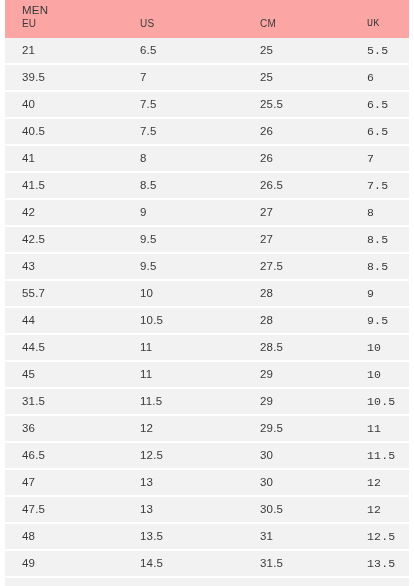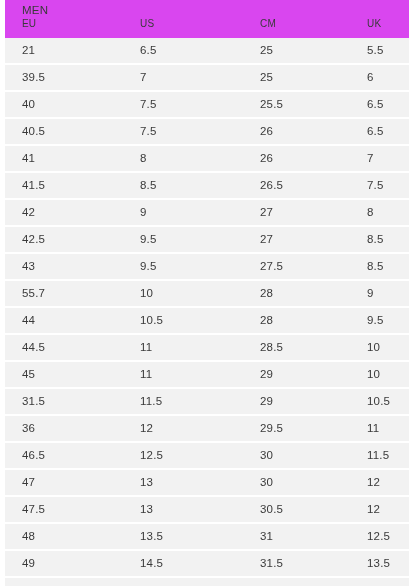--- a/index.html
+++ b/index.html
@@ -17,21 +17,21 @@
   }
 
   .size-chart {
     width: 414px;
     box-sizing: border-box;
     padding: 0 5px 0 5px;
   }
 
   
   .chart-header {
-    background: #d946ef;
+    background: #fca5a5;
     height: 38px;
     position: relative;
   }
   .header-group-label {
     position: absolute;
     left: 17px;
     top: 4px;
     font-size: 11.5px;
     line-height: 13px;
     letter-spacing: 0.2px;
@@ -73,21 +73,21 @@
     font-size: 11.5px;
     letter-spacing: 0.2px;
     color: #3a3a3a;
     white-space: nowrap;
   }
 
   
   .col-0 { left: 17px; }
   .col-1 { left: 135px; }
   .col-2 { left: 255px; }
-  .col-3 { left: 362px; }
+  .col-3 { left: 362px; font-family: Liberation Mono, monospace; }
 </style>
 </head>
 <body>
 
 <div class="size-chart">
 
   <div class="chart-header">
     <div class="header-group-label">MEN</div>
     <div class="header-cells">
       <div class="cell col-0">EU</div>

